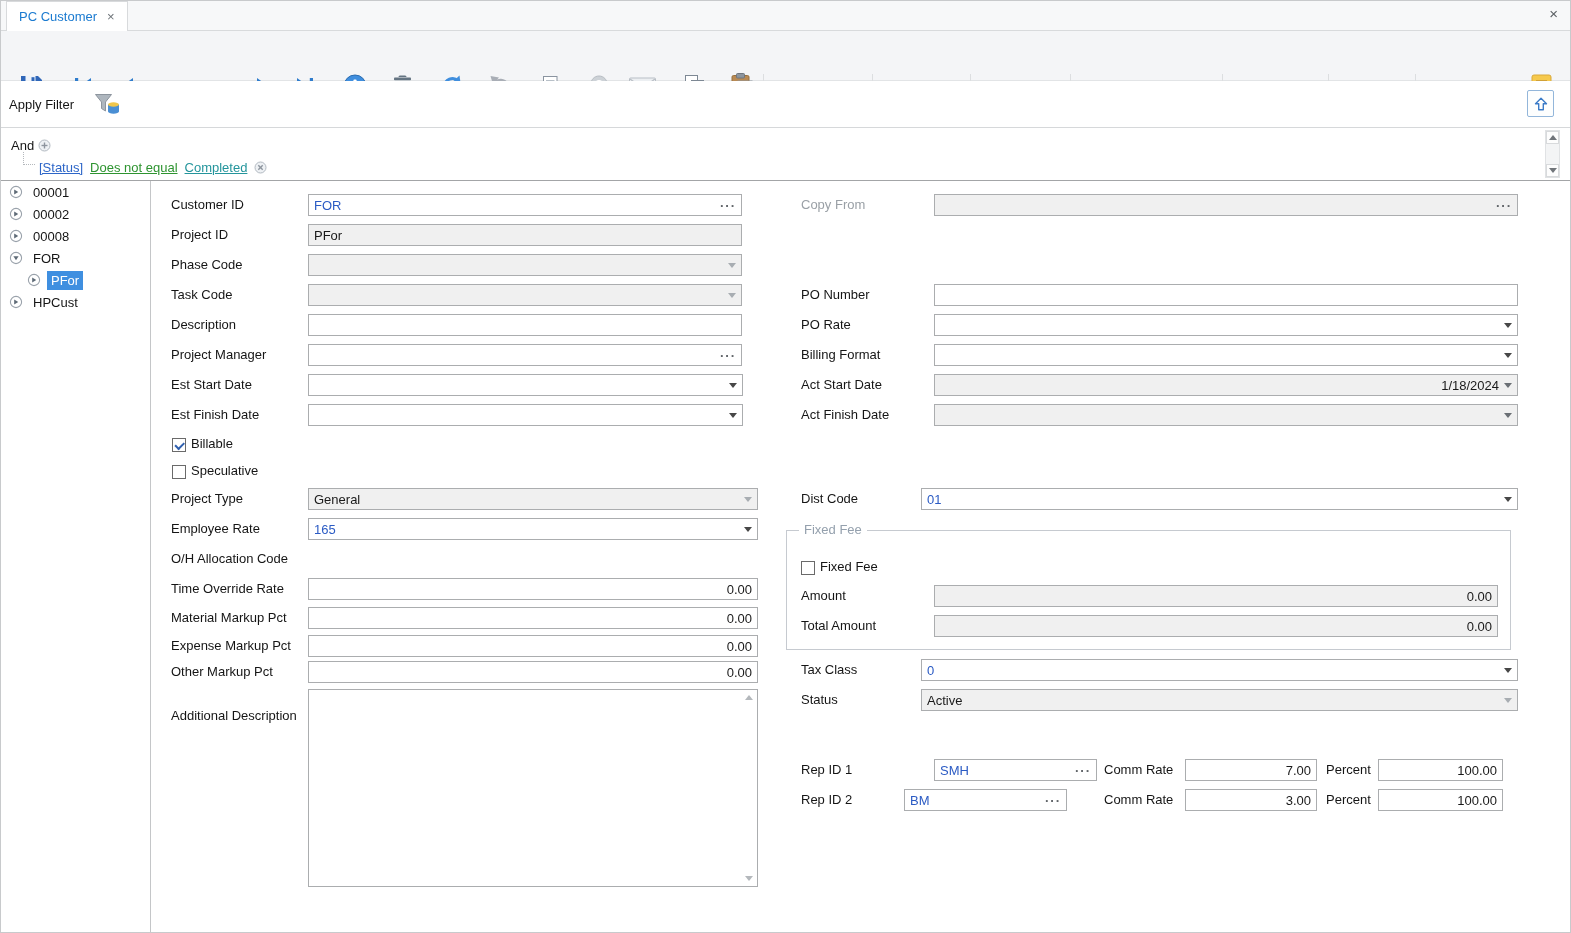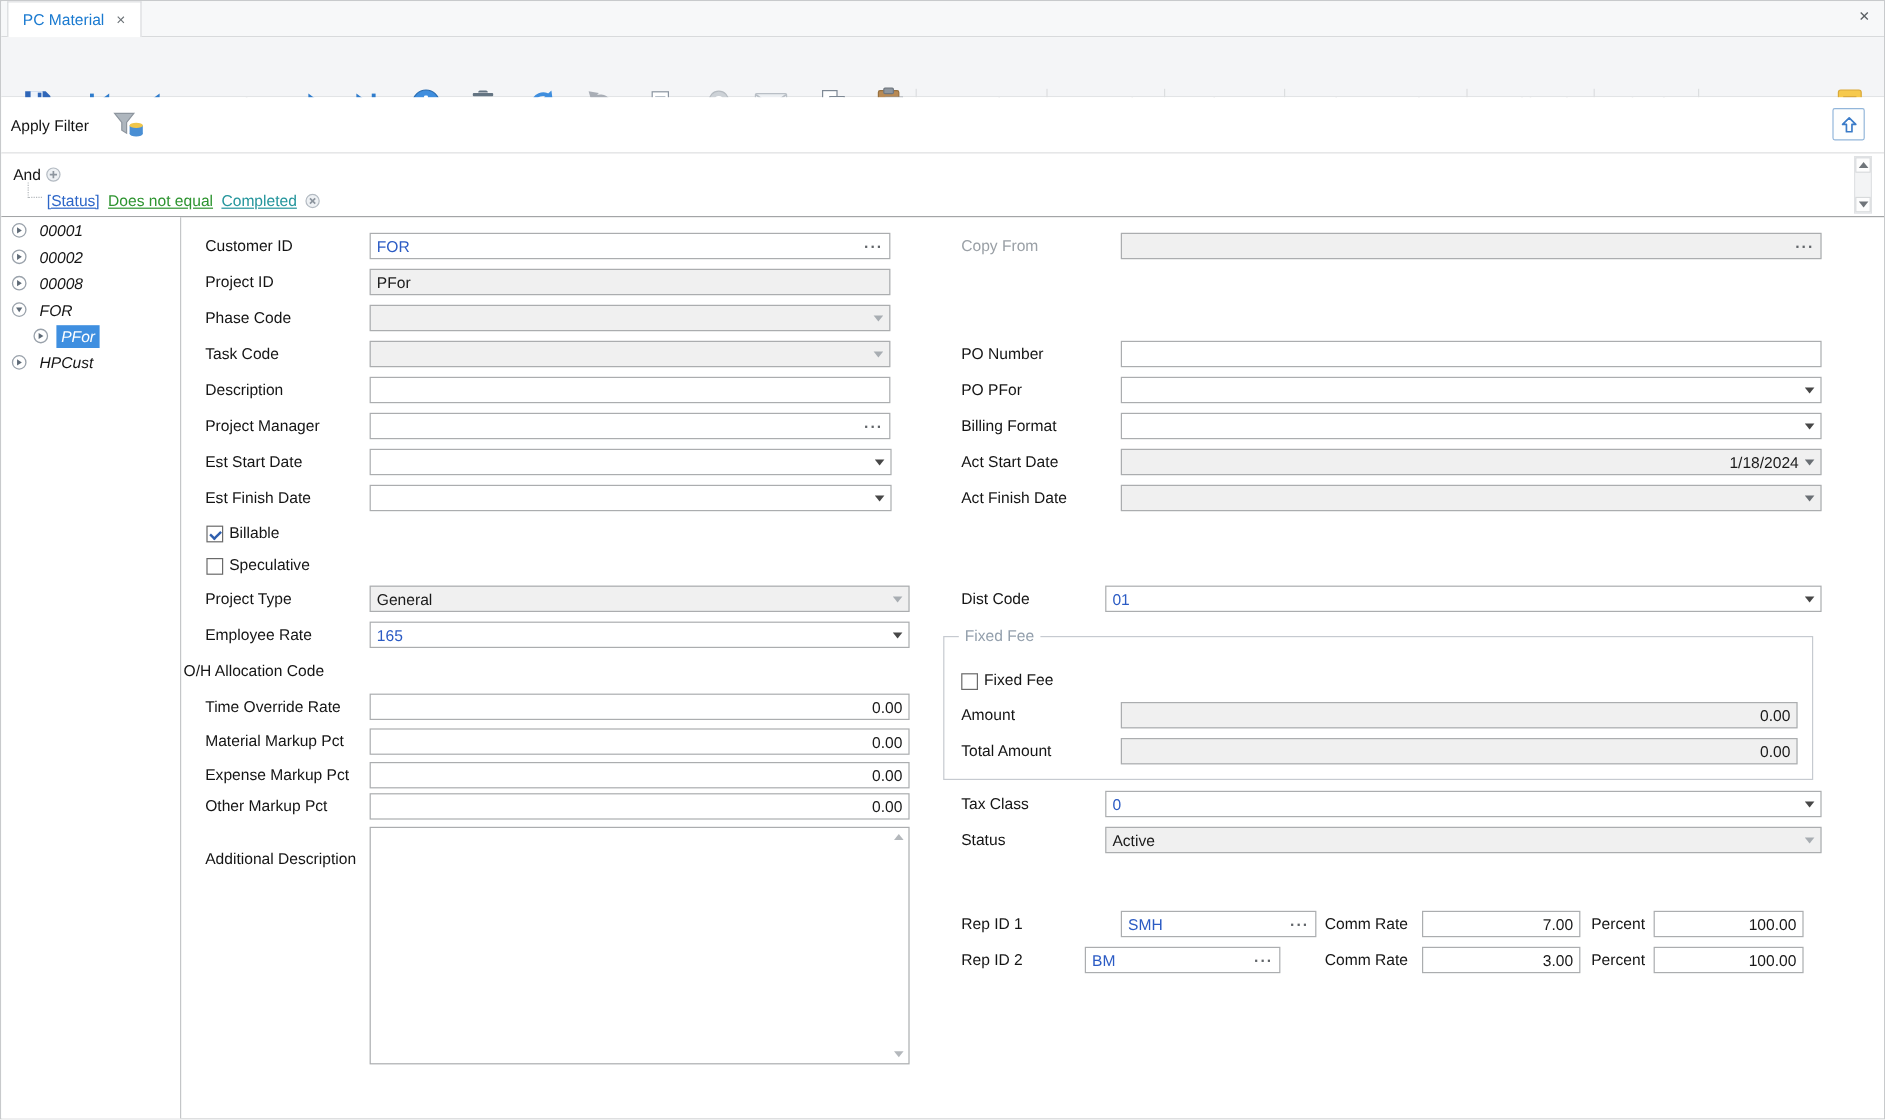--- a/index.html
+++ b/index.html
@@ -41,21 +41,21 @@
   .mini-scroll { position:absolute; right:10px; top:2px; width:15px; height:48px; background:#f3f4f5; border:1px solid #e0e2e4; }
   .ms-btn { position:absolute; left:0; width:13px; height:13px; background:#fdfdfd; border:1px solid #d8dadc; display:flex; align-items:center; justify-content:center; }
   .ms-btn.up { top:0; } .ms-btn.down { bottom:0; }
   .tri-up { width:0;height:0;border:4px solid transparent;border-bottom:5px solid #70757a;border-top:none; }
   .tri-down { width:0;height:0;border:4px solid transparent;border-top:5px solid #70757a;border-bottom:none; }
 
   
   .tree { position:absolute; left:0; top:180px; width:150px; height:753px; background:#fff; border-right:1px solid #c4c6c8; }
   .tree-item { height:22px; display:flex; align-items:center; gap:6px; padding-left:8px; cursor:default; }
   .tree-item.child { padding-left:26px; }
-  .tree-label { padding:2px 4px; white-space:nowrap;font-style:italic; }
+  .tree-label { padding:2px 4px; white-space:nowrap; }
   .tree-item.selected .tree-label { background:#3f8fe0; color:#fff; }
 
   
   .lbl { position:absolute; height:22px; line-height:22px; white-space:nowrap; color:#151515; }
   .lbl.dim { color:#9aa0a6; }
   .fld { position:absolute; height:22px; border:1px solid #abadaf; background:#fff; display:flex; align-items:center; padding:0 5px; gap:5px; overflow:hidden; }
   .fld.gray { background:#f0f0f0; }
   .val { white-space:nowrap; color:#1a1a1a; }
   .val.blue { color:#2b5bc4; }
   .push { margin-left:auto; }
@@ -72,21 +72,21 @@
   .ta-tri.up { right:4px; top:5px; border-bottom:5px solid #b4b8bc; border-top:none; }
   .ta-tri.down { right:4px; bottom:5px; border-top:5px solid #b4b8bc; border-bottom:none; }
 </style>
 </head>
 <body>
 
 <div class="app">
 
   <div class="tabbar">
     <div class="tab">
-      <span class="tab-label">PC Material</span>
+      <span class="tab-label">PC Customer</span>
       <span class="tab-close">×</span>
     </div>
     <span class="win-close">×</span>
   </div>
 
   <div class="toolbar">
 
     <div class="tico" style="left:11px">
       <svg width="27" height="27" viewBox="0 0 27 27">
         <path d="M3 3h17l4 4v17H3z" fill="#2f66b8"></path>
@@ -410,21 +410,21 @@
     <span class="val">General</span>
     <span class="dd light push"></span>
   </div>
 
   <span class="lbl" style="left:170px;top:517px">Employee Rate</span>
   <div class="fld" style="left:307px;top:517px;width:450px">
     <span class="val blue">165</span>
     <span class="dd push"></span>
   </div>
 
-  <span class="lbl" style="left:152px;top:547px">O/H Allocation Code</span>
+  <span class="lbl" style="left:170px;top:547px">O/H Allocation Code</span>
 
   <span class="lbl" style="left:170px;top:577px">Time Override Rate</span>
   <div class="fld" style="left:307px;top:577px;width:450px">
     <span class="val push">0.00</span>
   </div>
 
   <span class="lbl" style="left:170px;top:606px">Material Markup Pct</span>
   <div class="fld" style="left:307px;top:606px;width:450px">
     <span class="val push">0.00</span>
   </div>
@@ -450,21 +450,21 @@
   <div class="fld gray" style="left:933px;top:193px;width:584px">
     <span class="val"></span>
     <span class="ellipsis-btn push">···</span>
   </div>
 
   <span class="lbl" style="left:800px;top:283px">PO Number</span>
   <div class="fld" style="left:933px;top:283px;width:584px">
     <span class="val"></span>
   </div>
 
-  <span class="lbl" style="left:800px;top:313px">PO PFor</span>
+  <span class="lbl" style="left:800px;top:313px">PO Rate</span>
   <div class="fld" style="left:933px;top:313px;width:584px">
     <span class="val"></span>
     <span class="dd push"></span>
   </div>
 
   <span class="lbl" style="left:800px;top:343px">Billing Format</span>
   <div class="fld" style="left:933px;top:343px;width:584px">
     <span class="val"></span>
     <span class="dd push"></span>
   </div>

